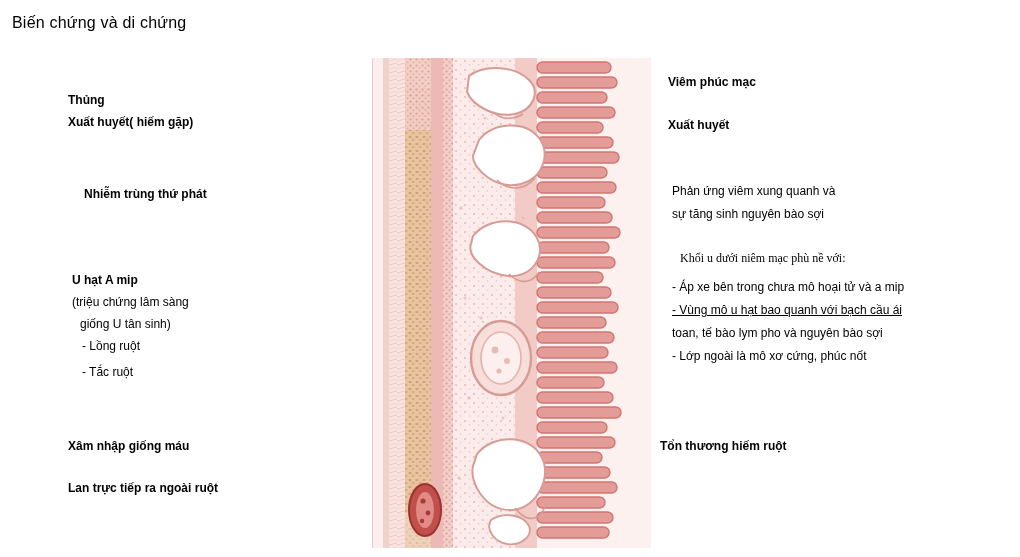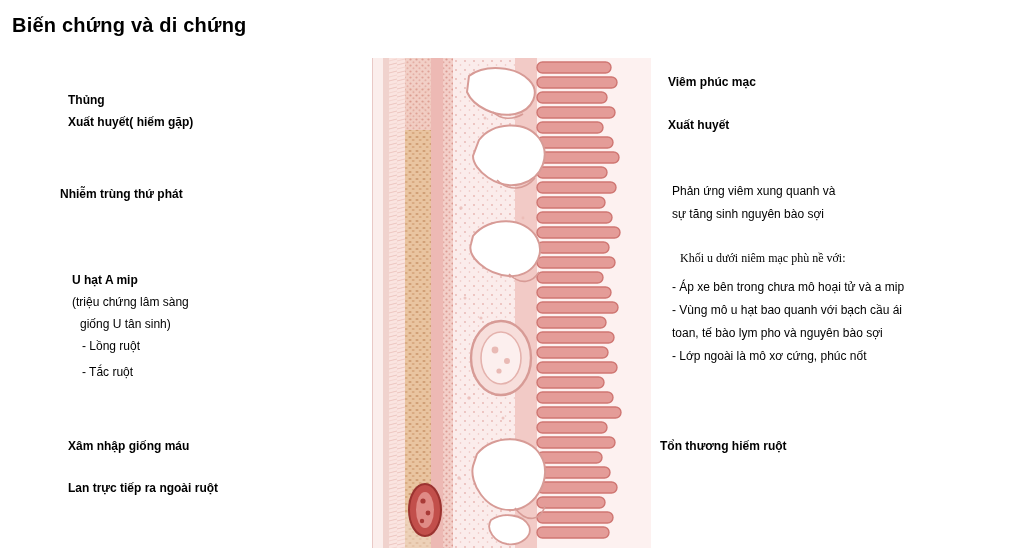--- a/index.html
+++ b/index.html
@@ -12,53 +12,53 @@
     height: 557px;
     position: relative;
     font-family: "Liberation Sans", sans-serif;
     color: #000000;
     overflow: hidden;
   }
   #page-title {
     position: absolute;
     left: 12px;
     top: 14px;
-    font-size: 20px;
-    font-weight: bold;
+    font-size: 16px;
+    font-weight: normal;
     letter-spacing: 0.2px;
   }
   .txt {
     position: absolute;
     font-size: 12px;
     line-height: 21px;
     white-space: pre;
   }
   .bold { font-weight: bold; }
   .reg { font-weight: normal; }
 
   
   #l-thung      { left: 68px;  top: 90px;  }
   #l-xuathuyet  { left: 68px;  top: 112px; }
-  #l-nhiemtrung { left: 60px;  top: 184px; text-align: right; }
+  #l-nhiemtrung { left: 84px;  top: 184px; text-align: right; }
   #l-uhat       { left: 72px;  top: 270px; }
   #l-trieuchung { left: 72px;  top: 292px; }
   #l-giongu     { left: 80px;  top: 314px; }
   #l-longruot   { left: 82px;  top: 336px; }
   #l-tacruot    { left: 82px;  top: 362px; }
   #l-xamnhap    { left: 68px;  top: 436px; }
   #l-lantructiep{ left: 68px;  top: 478px; }
 
   
   #r-viemphucmac { left: 668px; top: 72px;  }
   #r-xuathuyet   { left: 668px; top: 115px; }
   #r-phanung1    { left: 672px; top: 181px; }
   #r-phanung2    { left: 672px; top: 204px; }
   #r-khoiu       { left: 680px; top: 248px; font-family: Liberation Serif, serif; }
   #r-apxe        { left: 672px; top: 277px; }
-  #r-vungmo1     { left: 672px; top: 300px; }
+  #r-vungmo1     { left: 672px; top: 300px; text-decoration: underline; }
   #r-vungmo2     { left: 672px; top: 323px; }
   #r-lopngoai    { left: 672px; top: 346px; }
   #r-tonthuong   { left: 660px; top: 436px; }
 
   
   #figure {
     position: absolute;
     left: 372px;
     top: 58px;
     width: 278px;

